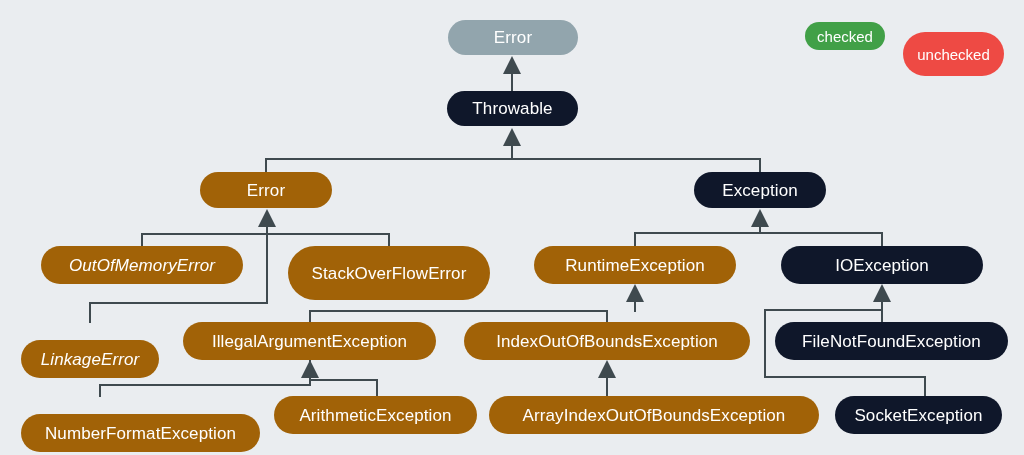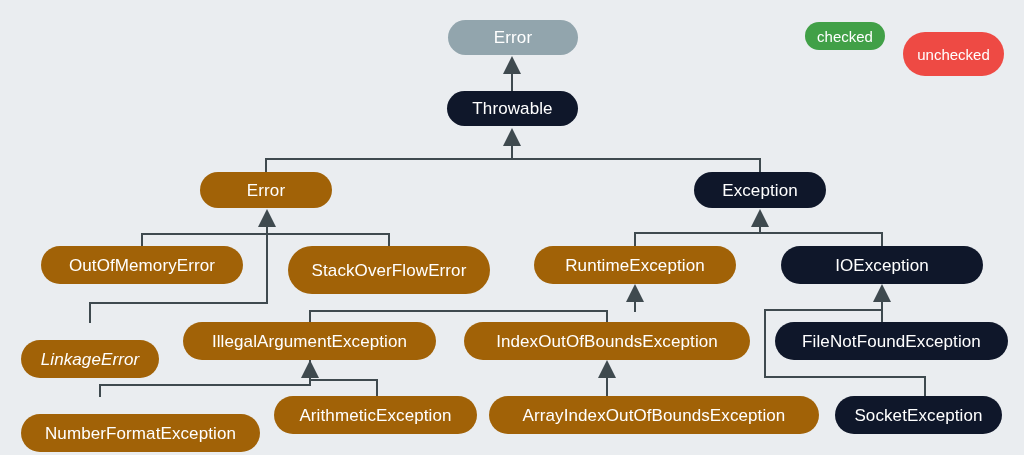--- a/index.html
+++ b/index.html
@@ -87,22 +87,22 @@
       <polygon points="882,284 873,302 891,302" fill="#3f4a4f"></polygon>
       <path d="M 882 322 L 882 310" fill="none" stroke="#3f4a4f" stroke-width="2" stroke-linecap="square"></path>
       <path d="M 925 396 L 925 377 L 765 377 L 765 322" fill="none" stroke="#3f4a4f" stroke-width="2" stroke-linecap="square"></path>
     </svg>
 
   <div id="nodes-layer">
       <div class="node root" style="left: 448px; top: 20px; width: 130px; height: 35px;">Error</div>
       <div class="node checked" style="left: 447px; top: 91px; width: 131px; height: 35px;">Throwable</div>
       <div class="node unchecked" style="left: 200px; top: 172px; width: 132px; height: 36px;">Error</div>
       <div class="node checked" style="left: 694px; top: 172px; width: 132px; height: 36px;">Exception</div>
-      <div class="node unchecked" style="left: 41px; top: 246px; width: 202px; height: 38px;">OutOfMemoryError</div>
-      <div class="node unchecked" style="left: 288px; top: 246px; width: 202px; height: 48px;">StackOverFlowError</div>
+      <div class="node unchecked" style="left: 41px; top: 246px; width: 202px; height: 38px; font-style: italic;">OutOfMemoryError</div>
+      <div class="node unchecked" style="left: 288px; top: 246px; width: 202px; height: 54px;">StackOverFlowError</div>
       <div class="node unchecked" style="left: 534px; top: 246px; width: 202px; height: 38px;">RuntimeException</div>
       <div class="node checked" style="left: 781px; top: 246px; width: 202px; height: 38px;">IOException</div>
       <div class="node unchecked" style="left: 21px; top: 340px; width: 138px; height: 38px; font-style: italic;">LinkageError</div>
       <div class="node unchecked" style="left: 183px; top: 322px; width: 253px; height: 38px;">IllegalArgumentException</div>
       <div class="node unchecked" style="left: 464px; top: 322px; width: 286px; height: 38px;">IndexOutOfBoundsException</div>
       <div class="node checked" style="left: 775px; top: 322px; width: 233px; height: 38px;">FileNotFoundException</div>
       <div class="node unchecked" style="left: 21px; top: 414px; width: 239px; height: 38px;">NumberFormatException</div>
       <div class="node unchecked" style="left: 274px; top: 396px; width: 203px; height: 38px;">ArithmeticException</div>
       <div class="node unchecked" style="left: 489px; top: 396px; width: 330px; height: 38px;">ArrayIndexOutOfBoundsException</div>
       <div class="node checked" style="left: 835px; top: 396px; width: 167px; height: 38px;">SocketException</div>

